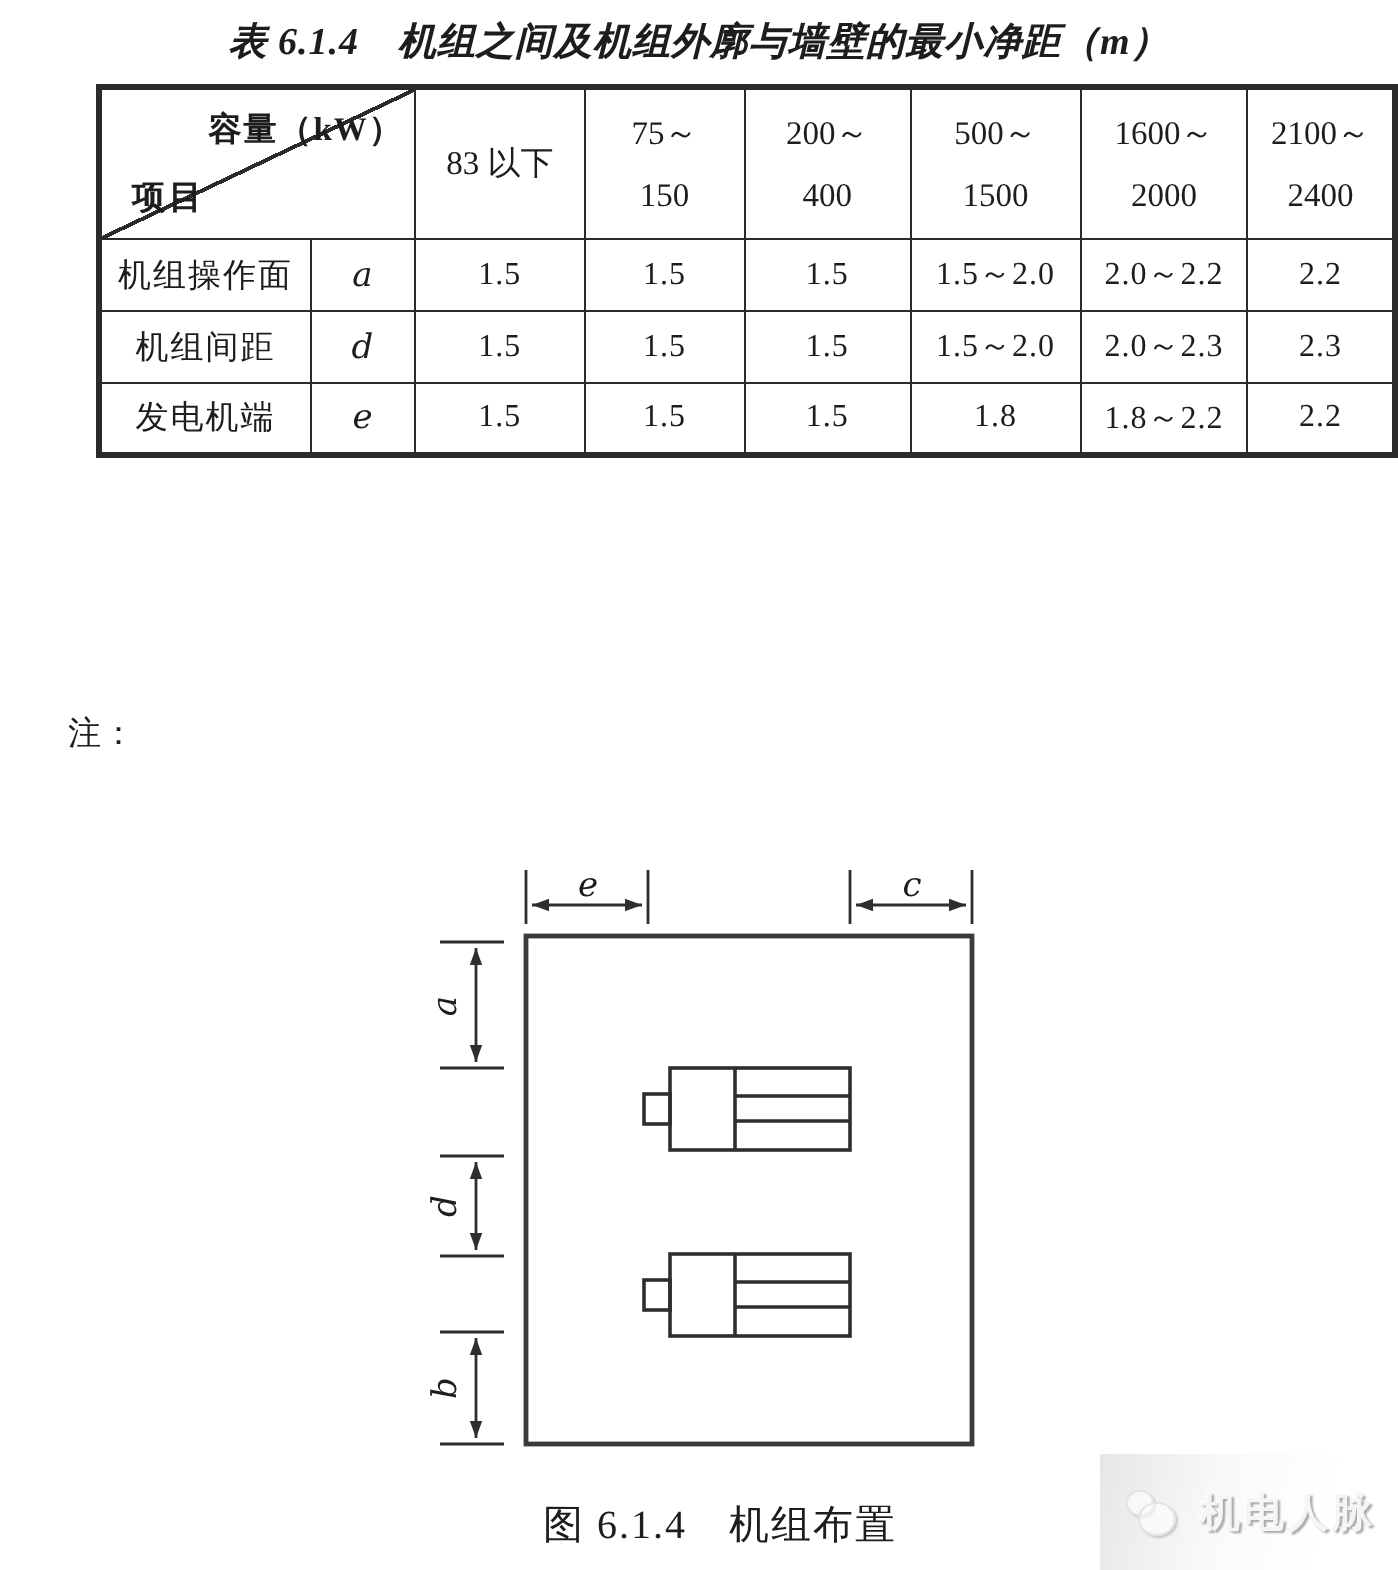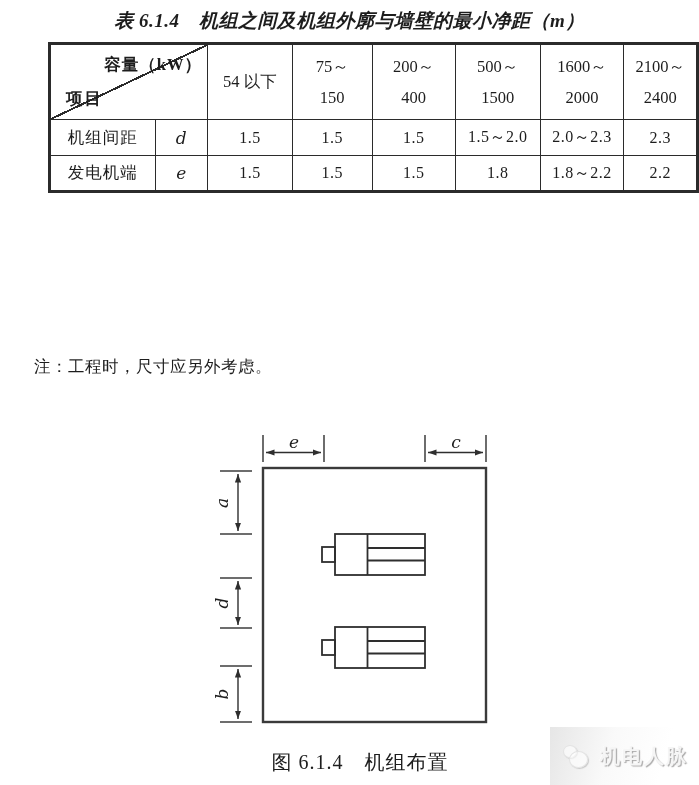--- a/index.html
+++ b/index.html
@@ -88,33 +88,43 @@
       <col style="width:87px">
       <col style="width:76px">
   </colgroup>
   <tbody>
       <tr class="headrow">
     <th class="corner" colspan="2">
       <div class="diag"></div>
       <div class="corner-tr">容量（kW）</div>
       <div class="corner-bl">项目</div>
     </th>
-    <th class="colhead">54 以下</th>
+    <th class="colhead">83 以下</th>
     <th class="colhead">75～
 150</th>
     <th class="colhead">200～
 400</th>
     <th class="colhead">500～
 1500</th>
     <th class="colhead">1600～
 2000</th>
     <th class="colhead">2100～
 2400</th>
   </tr>
   <tr class="datarow">
+    <td class="rowlabel">机组操作面</td>
+    <td class="sym">a</td>
+    <td class="vcell">1.5</td>
+    <td class="vcell">1.5</td>
+    <td class="vcell">1.5</td>
+    <td class="vcell">1.5～2.0</td>
+    <td class="vcell">2.0～2.2</td>
+    <td class="vcell">2.2</td>
+  </tr>
+  <tr class="datarow">
     <td class="rowlabel">机组间距</td>
     <td class="sym">d</td>
     <td class="vcell">1.5</td>
     <td class="vcell">1.5</td>
     <td class="vcell">1.5</td>
     <td class="vcell">1.5～2.0</td>
     <td class="vcell">2.0～2.3</td>
     <td class="vcell">2.3</td>
   </tr>
   <tr class="datarow">
@@ -126,21 +136,20 @@
     <td class="vcell">1.8</td>
     <td class="vcell">1.8～2.2</td>
     <td class="vcell">2.2</td>
   </tr>
 </tbody>
   </table>
 
 <div class="note">
   <span class="note-prefix">注：</span>
   <span class="note-body">
-    <span style="display:block;">工程时，尺寸应另外考虑。</span>
   </span>
 </div>
 
 <svg class="fig-svg" width="305" height="300" viewBox="195 428 305 300" xmlns="http://www.w3.org/2000/svg">
   <defs>
     <marker id="ah" markerUnits="userSpaceOnUse" markerWidth="10" markerHeight="8" refX="8.5" refY="3.5" orient="auto-start-reverse">
       <path d="M0,0.4 L8.5,3.5 L0,6.6 Z" fill="#2e2e2e"></path>
     </marker>
   </defs>
 

